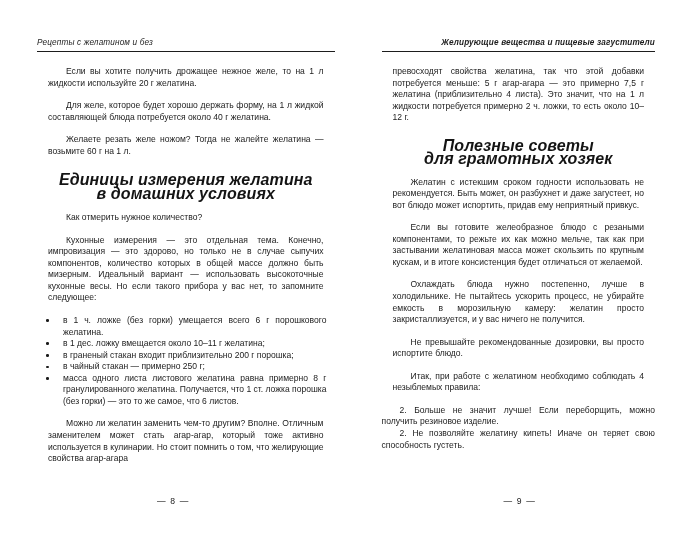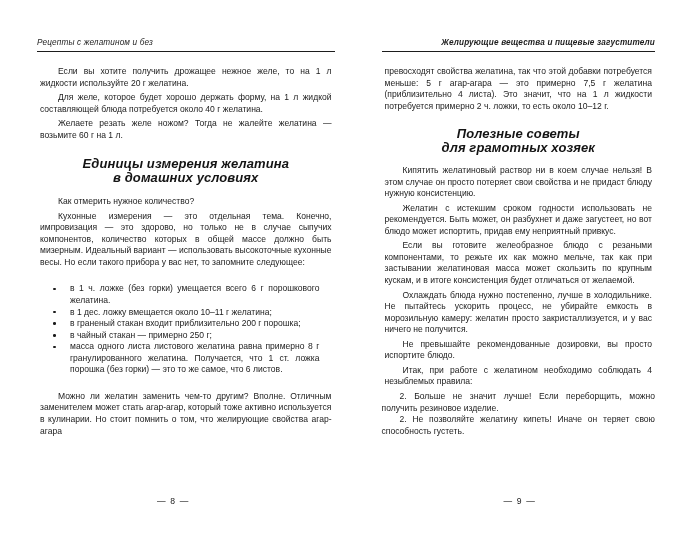--- a/index.html
+++ b/index.html
@@ -56,45 +56,45 @@
 
   
   .textblock {
     font-size: 8.55px;
     line-height: 11.55px;
     text-align: justify;
     text-justify: inter-word;
     color: #1b1b1b;
   }
   .textblock p {
-    margin: 3px;
+    margin: 11px;
     text-indent: 18px;
     text-align: justify;
   }
   .textblock p.noindent { text-indent: 0; }
 
   
   .section-heading {
     font-style: italic;
     font-weight: bold;
-    font-size: 13px;
+    font-size: 16px;
     line-height: 13.4px;
     text-align: center;
     margin: 16px 0 12px 0;
     color: #141414;
     letter-spacing: 0.1px;
   }
   .section-heading .ln { display: block; }
 
   .section-heading.tight { margin: 15px 0 11px 0; }
 
   
   ul.bullets {
     list-style: none;
-    margin: 15px;
+    margin: 8px;
     padding: 0;
   }
   ul.bullets li {
     position: relative;
     padding-left: 18px;
     text-align: justify;
     margin: 0;
   }
   ul.bullets li .bullet-dot {
     position: absolute;
@@ -191,21 +191,20 @@
 
     <div class="textblock">
 
       <p class="noindent">превосходят свойства желатина, так что этой добавки потребуется меньше: 5 г агар-агара — это примерно 7,5 г желатина (приблизительно 4 листа). Это значит, что на 1 л жидкости потребуется примерно 2 ч. ложки, то есть около 10–12 г.</p>
 
       <div class="section-heading tight">
         <span class="ln">Полезные советы</span>
         <span class="ln">для грамотных хозяек</span>
       </div>
 
-      <p>Кипятить желатиновый раствор ни в коем случае нельзя! В этом случае он просто потеряет свои свойства и не придаст блюду нужную консистенцию.</p>
       <p>Желатин с истекшим сроком годности использовать не рекомендуется. Быть может, он разбухнет и даже загустеет, но вот блюдо может испортить, придав ему неприятный привкус.</p>
       <p>Если вы готовите желеобразное блюдо с резаными компонентами, то режьте их как можно мельче, так как при застывании желатиновая масса может скользить по крупным кускам, и в итоге консистенция будет отличаться от желаемой.</p>
       <p>Охлаждать блюда нужно постепенно, лучше в холодильнике. Не пытайтесь ускорить процесс, не убирайте емкость в морозильную камеру: желатин просто закристаллизуется, и у вас ничего не получится.</p>
       <p>Не превышайте рекомендованные дозировки, вы просто испортите блюдо.</p>
       <p>Итак, при работе с желатином необходимо соблюдать 4 незыблемых правила:</p>
 
       <ol class="rules">
         <li>2. Больше не значит лучше! Если переборщить, можно получить резиновое изделие.</li>
         <li>2. Не позволяйте желатину кипеть! Иначе он теряет свою способность густеть.</li>
       </ol>

